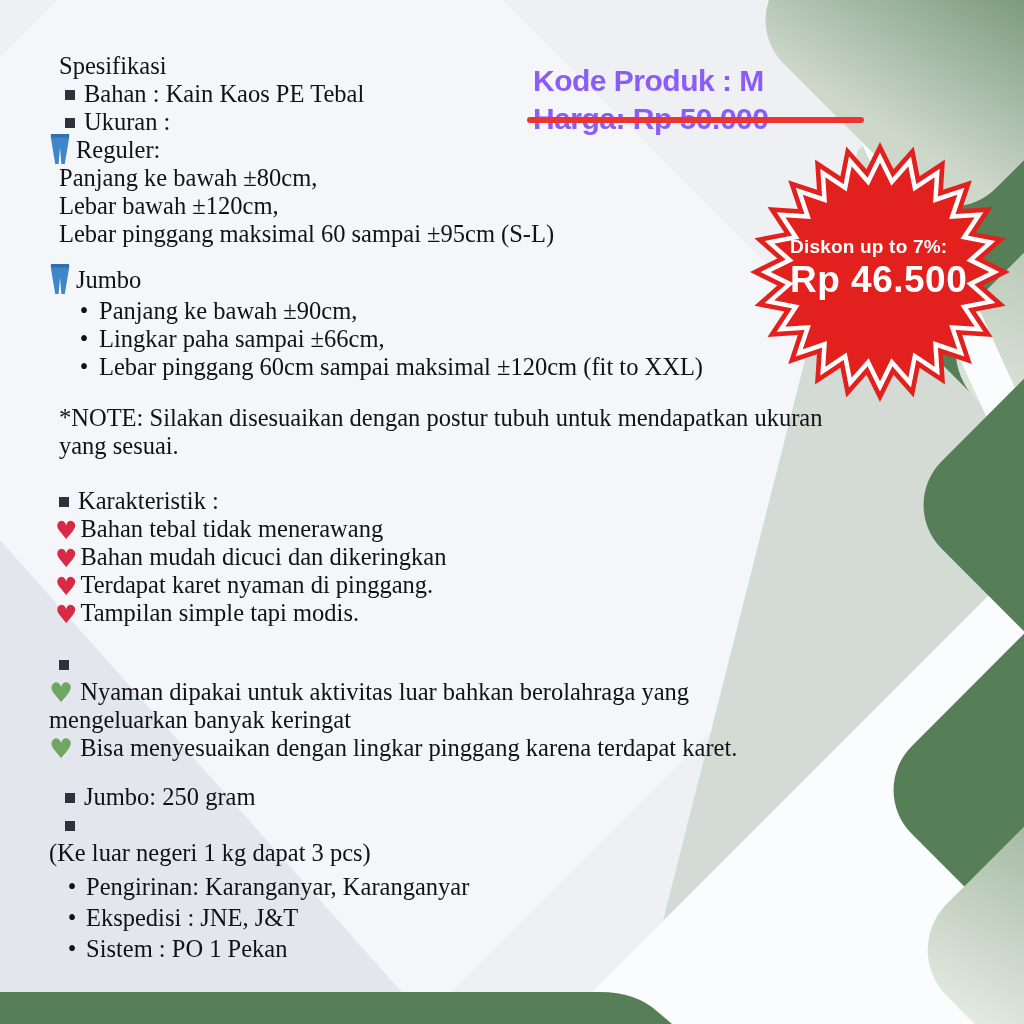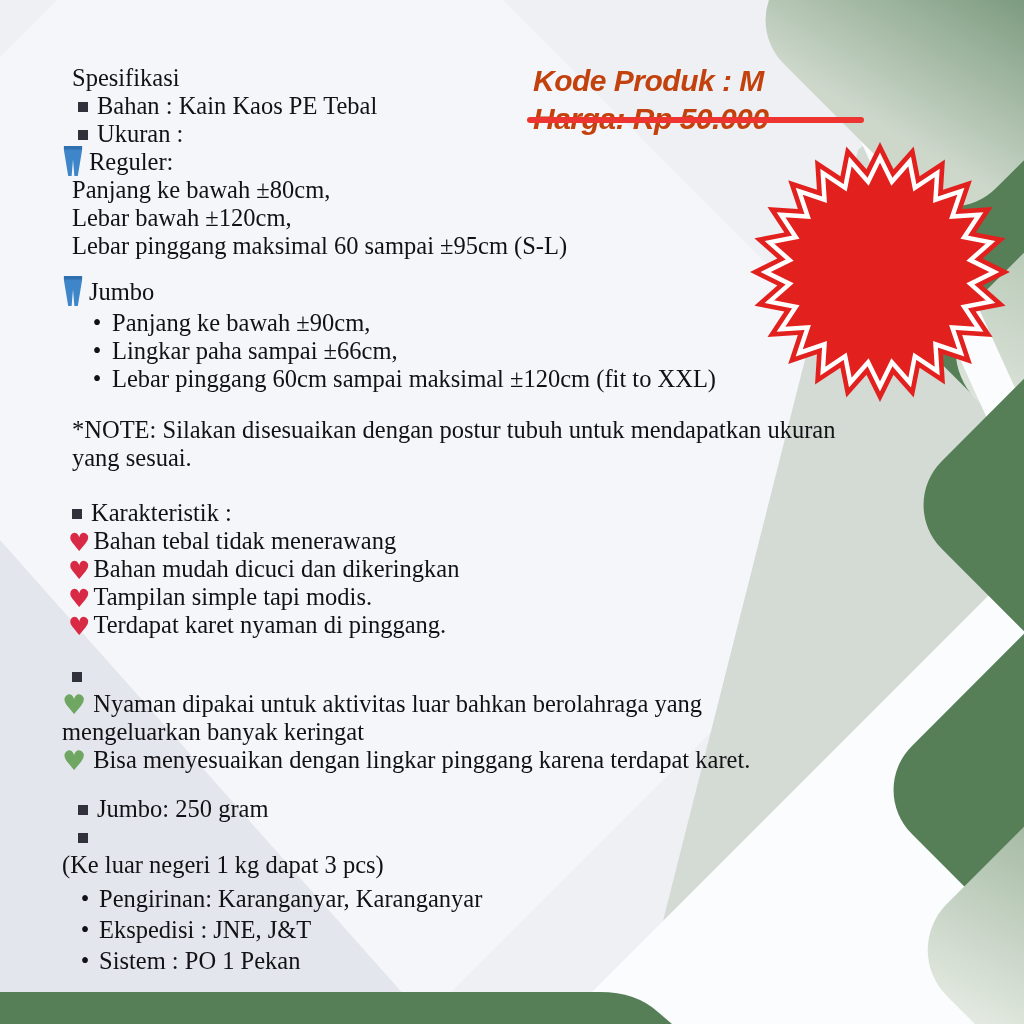--- a/index.html
+++ b/index.html
@@ -3,37 +3,37 @@
 <meta charset="utf-8">
 <style>
   html,body{margin:0;padding:0;}
   body{
     width:1024px;height:1024px;position:relative;overflow:hidden;
     background:#eef0f4;
     font-family:"Liberation Serif","DejaVu Serif",serif;
     color:#121216;
   }
   .decor{position:absolute;inset:0;z-index:0;}
-  .block{position:absolute;left:72px;z-index:2;font-size:24.5px;line-height:28px;margin-top:12px;}
+  .block{position:absolute;left:59px;z-index:2;font-size:24.5px;line-height:28px;}
   .row{position:relative;white-space:nowrap;}
   .wrap{white-space:normal;}
   .sq{display:inline-block;width:10px;height:10px;background:#30313a;margin:0 9px 3px 6px;vertical-align:middle;}
   .dot{display:inline-block;width:10px;margin:0 9px 0 8px;text-align:center;}
   .dot2{display:inline-block;width:10px;margin:0 10px 0 20px;text-align:center;}
   .heart{font-family:"DejaVu Sans",sans-serif;font-size:25px;line-height:1;vertical-align:-2px;margin-right:3px;}
   .heart.red{color:#d92a45;}
   .heart.green{color:#6fa661;font-size:27px;margin-right:7px;}
   .bold{font-weight:normal;}
   .jeans-row{height:28px;margin-left:-10px;padding-left:27px;}
   .jeans-row .jicon{position:absolute;left:0;top:-3px;}
   .hang{margin-left:-10px;}
   
   .kode{position:absolute;left:533px;top:62px;z-index:3;
         font-family:"Liberation Sans","DejaVu Sans",sans-serif;
-        font-weight:bold;font-size:30px;line-height:38px;letter-spacing:-0.5px;color:#c2410c;font-style:italic;}
+        font-weight:bold;font-size:30px;line-height:38px;letter-spacing:-0.5px;color:#8b5cf6;}
   .oldprice{position:relative;display:inline-block;}
   .strike{position:absolute;left:-6px;top:17px;width:337px;height:6px;background:#ee3431;border-radius:3px;z-index:4;}
   
   .badge{position:absolute;left:748px;top:140px;width:264px;height:264px;z-index:5;}
   .badge svg{position:absolute;inset:0;}
   .badge-text{position:absolute;left:42px;top:95px;color:#ffffff;
         font-family:"Liberation Sans","DejaVu Sans",sans-serif;font-weight:bold;z-index:6;}
   .badge-label{font-size:19px;line-height:24px;letter-spacing:0.2px;}
   .badge-price{font-size:37px;line-height:42px;letter-spacing:0.5px;}
 </style>
@@ -81,20 +81,24 @@
 </div>
 
 <div class="badge">
   <svg viewBox="0 0 260 260">
     <defs>
       <polygon id="starshape" points="130,2 143.3,28.9 163.2,6.3 169,35.8 194,19.2 192.1,49.1 220.5,39.6 210.9,67.9 240.9,66 224.2,91 253.7,96.8 231.1,116.7 258,130 231.1,143.3 253.7,163.2 224.2,169 240.9,194 210.9,192.1 220.5,220.5 192.1,210.9 194,240.9 169,224.2 163.2,253.7 143.3,231.1 130,258 116.7,231.1 96.8,253.7 91,224.2 66,240.9 67.9,210.9 39.6,220.5 49.1,192.1 19.2,194 35.8,169 6.3,163.2 28.9,143.3 2,130 28.9,116.7 6.3,96.8 35.8,91 19.2,66 49.1,67.9 39.6,39.6 67.9,49.1 66,19.2 91,35.8 96.8,6.3 116.7,28.9"></polygon>
     </defs>
     <use href="#starshape" fill="#e2211f"></use>
     <use href="#starshape" fill="none" stroke="#ffffff" stroke-width="5" transform="translate(15.6,15.6) scale(0.88)"></use>
   </svg>
+  <div class="badge-text">
+    <div class="badge-label">Diskon up to 7%:</div>
+    <div class="badge-price">Rp 46.500</div>
+  </div>
 </div>
 
 <div class="block" style="top:52px">
   <div class="row">Spesifikasi</div>
   <div class="row"><span class="sq"></span><span>Bahan : Kain Kaos PE Tebal</span></div>
   <div class="row"><span class="sq"></span><span>Ukuran :</span></div>
   <div class="row jeans-row">
     <svg class="jicon" width="22" height="32" viewBox="0 0 20 30">
       <path d="M1.5,1 H18.5 V5 L14.5,29 H11.3 L10,13.5 L8.7,29 H5.5 L1.5,5 Z" fill="#3e86c9"></path>
       <rect x="1.5" y="1" width="17" height="3.2" fill="#2f6fae"></rect>
@@ -118,22 +122,22 @@
   <div class="row"><span class="dot2">•</span><span>Lingkar paha sampai ±66cm,</span></div>
   <div class="row"><span class="dot2">•</span><span>Lebar pinggang 60cm sampai maksimal ±120cm (fit to XXL)</span></div>
 </div>
 
 <div class="block wrap" style="top:404px;width:772px">*NOTE: Silakan disesuaikan dengan postur tubuh untuk mendapatkan ukuran yang sesuai.</div>
 
 <div class="block" style="top:487px;line-height:27.5px">
   <div class="row"><span class="sq" style="margin-left:0"></span><span class="bold">Karakteristik</span><span> :</span></div>
   <div class="row" style="margin-left:-4px"><span class="heart red">♥</span><span>Bahan tebal tidak menerawang</span></div>
   <div class="row" style="margin-left:-4px"><span class="heart red">♥</span><span>Bahan mudah dicuci dan dikeringkan</span></div>
+  <div class="row" style="margin-left:-4px"><span class="heart red">♥</span><span>Terdapat karet nyaman di pinggang.</span></div>
   <div class="row" style="margin-left:-4px"><span class="heart red">♥</span><span>Tampilan simple tapi modis.</span></div>
-  <div class="row" style="margin-left:-4px"><span class="heart red">♥</span><span>Terdapat karet nyaman di pinggang.</span></div>
 </div>
 
 <div class="block" style="top:650px;width:742px">
   <div class="row"><span class="sq" style="margin-left:0"></span></div>
   <div class="row wrap hang"><span class="heart green">♥</span><span>Nyaman dipakai untuk aktivitas luar bahkan berolahraga yang mengeluarkan banyak keringat</span></div>
   <div class="row wrap hang"><span class="heart green">♥</span><span>Bisa menyesuaikan dengan lingkar pinggang karena terdapat karet.</span></div>
 </div>
 
 <div class="block" style="top:783px">
   <div class="row"><span class="sq"></span><span>Jumbo: 250 gram</span></div>

